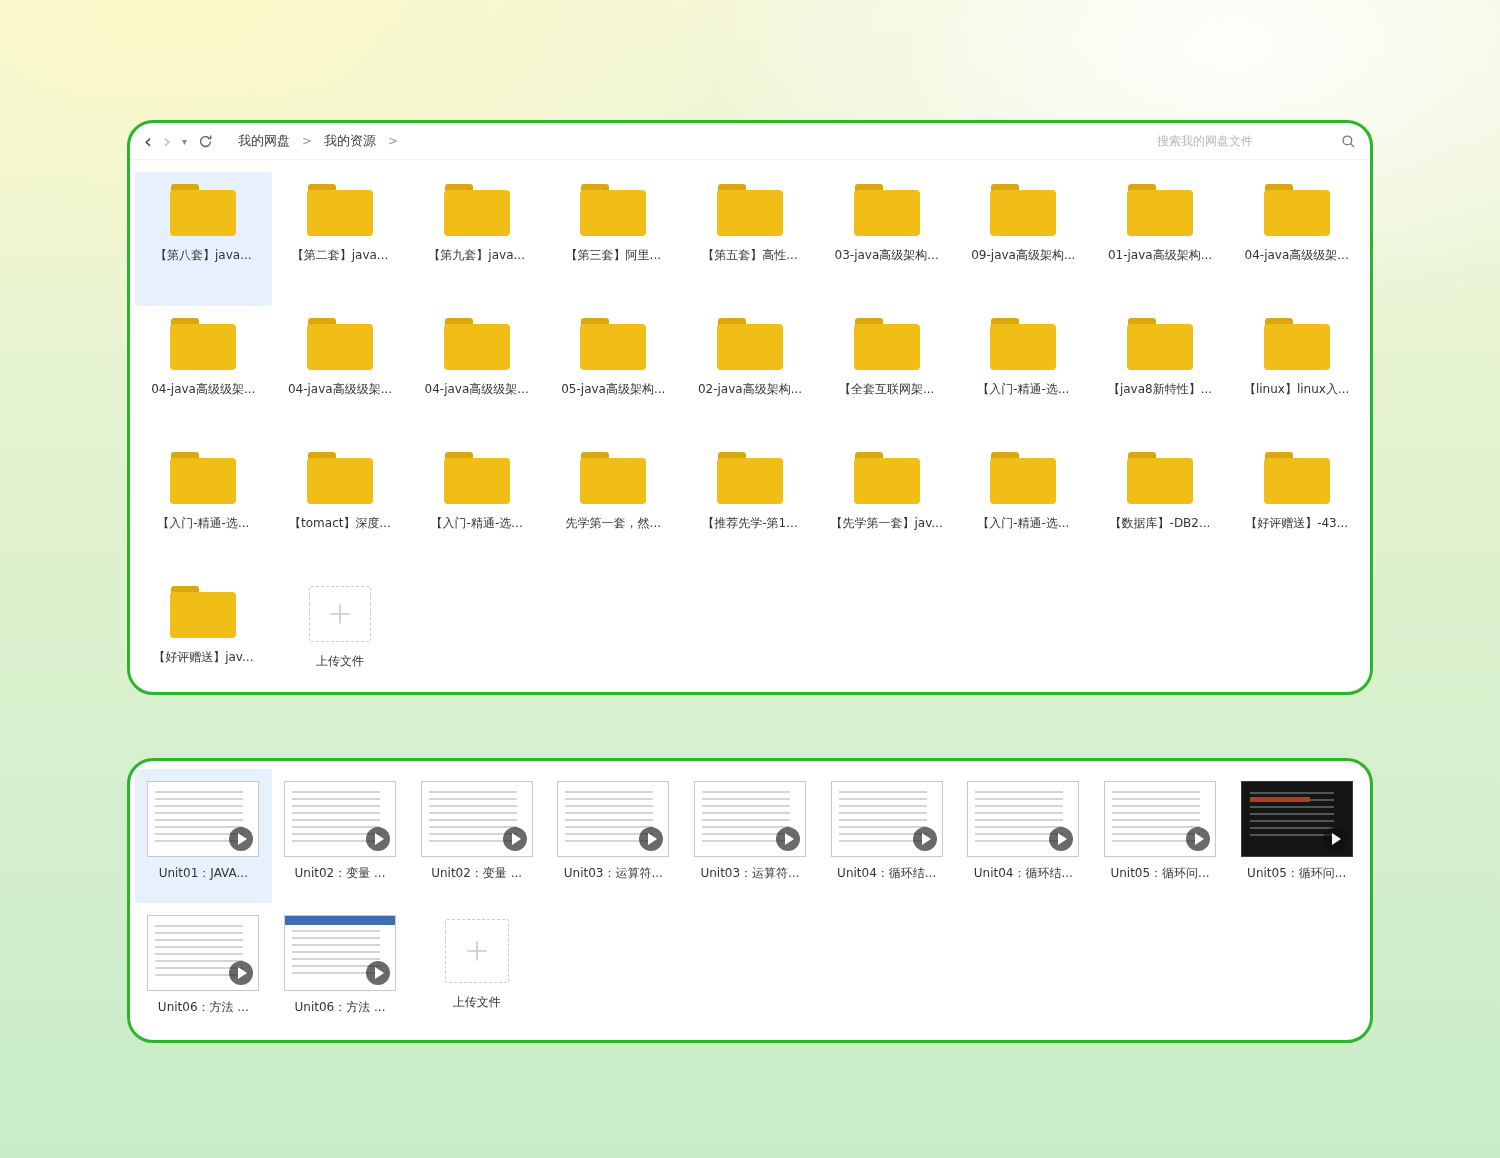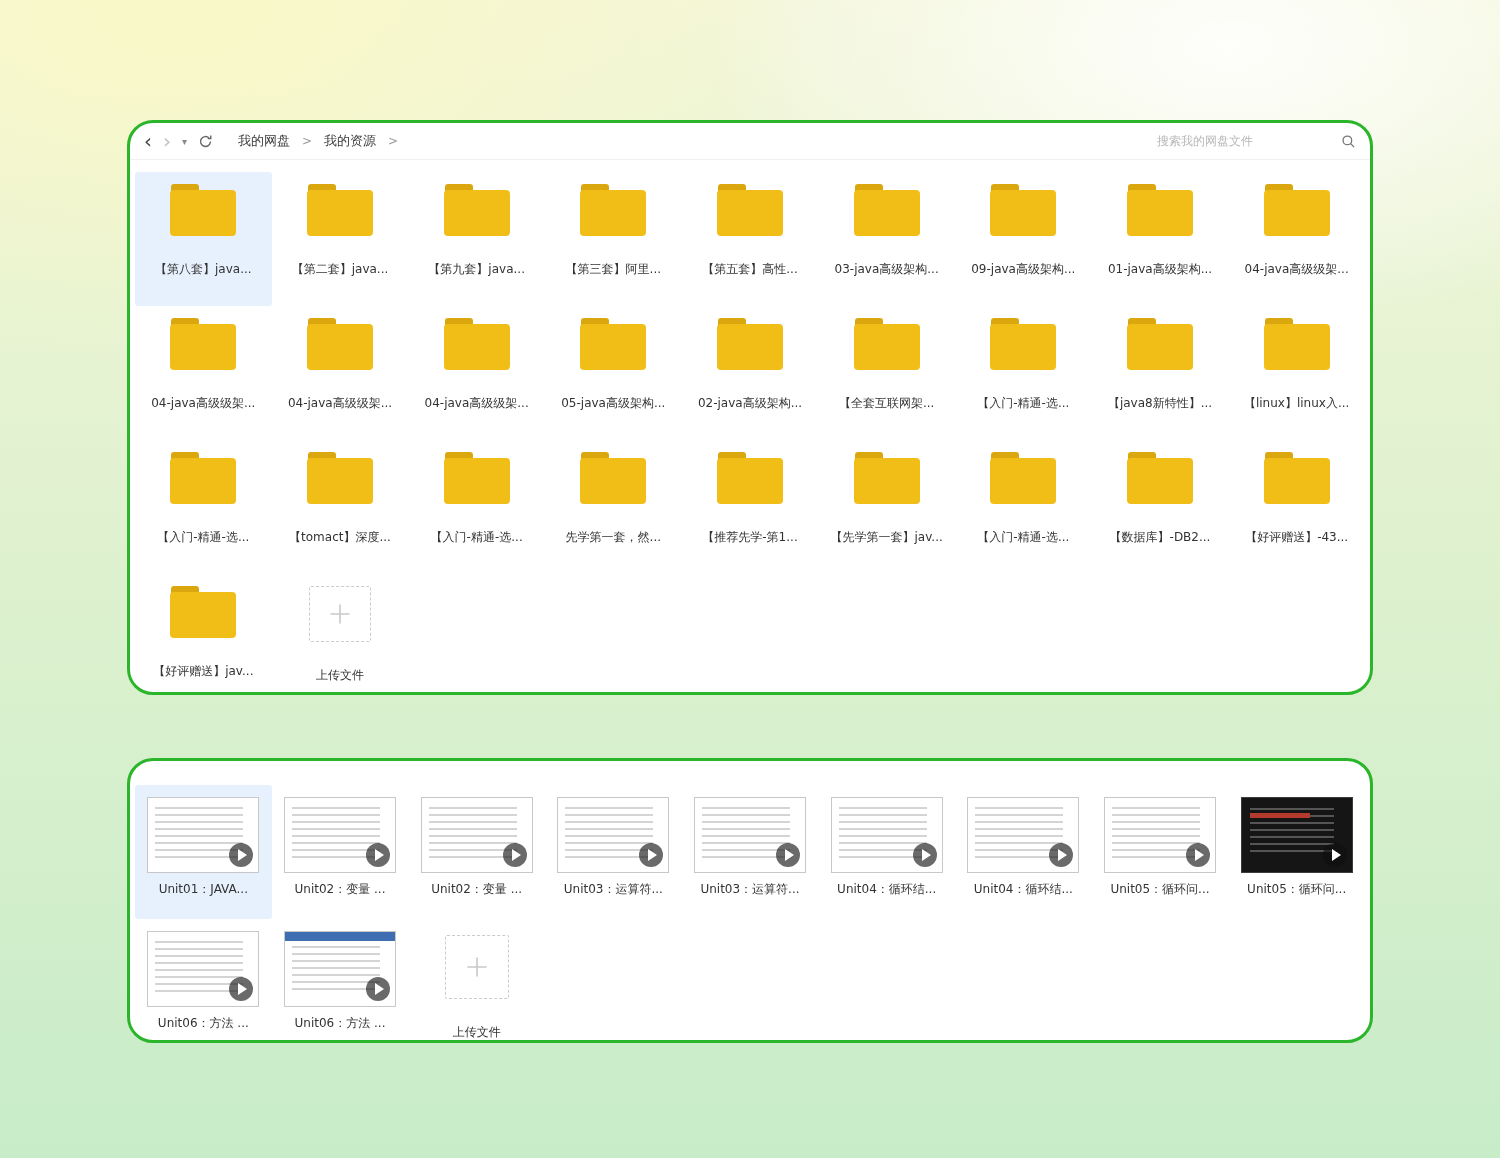--- a/index.html
+++ b/index.html
@@ -30,29 +30,29 @@
   .breadcrumb a{color:#3d3d3d;text-decoration:none;cursor:pointer;}
   .sep{color:#9a9a9a;font-size:12px;}
   .search{margin-left:auto;display:flex;align-items:center;gap:10px;}
   .search input{border:none;outline:none;background:transparent;width:172px;font-size:12px;color:#333;font-family:inherit;}
   .search input::placeholder{color:#b8b8b8;}
   .mag svg{width:15px;height:15px;display:block;cursor:pointer;}
 
   
   .grid{display:grid;grid-template-columns:repeat(9,1fr);}
   .folders-grid{padding:12px 5px 0;}
-  .videos-grid{padding:24px 5px 0;}
+  .videos-grid{padding:8px 5px 0;}
   .cell{
     height:134px;display:flex;flex-direction:column;align-items:center;
     padding-top:12px;box-sizing:border-box;cursor:pointer;border-radius:3px;
   }
   .cell.selected{background:var(--selection_bg,#e7f1fd);}
   .folder-icon{width:66px;height:52px;display:block;}
   .label{
-    margin-top:26px;font-size:12px;color:#333;line-height:1.25;
+    margin-top:12px;font-size:12px;color:#333;line-height:1.25;
     white-space:nowrap;overflow:hidden;max-width:130px;text-align:center;
   }
 
   
   .thumb{position:relative;width:112px;height:76px;background:#fff;border:1px solid #c8c8c8;box-sizing:border-box;flex:none;}
   .thumb.light::before{
     content:"";position:absolute;left:7px;right:15px;top:9px;bottom:14px;
     background:repeating-linear-gradient(to bottom,#d4d4d4 0 2px,transparent 2px 7px);
   }
   .thumb.blue::before{

